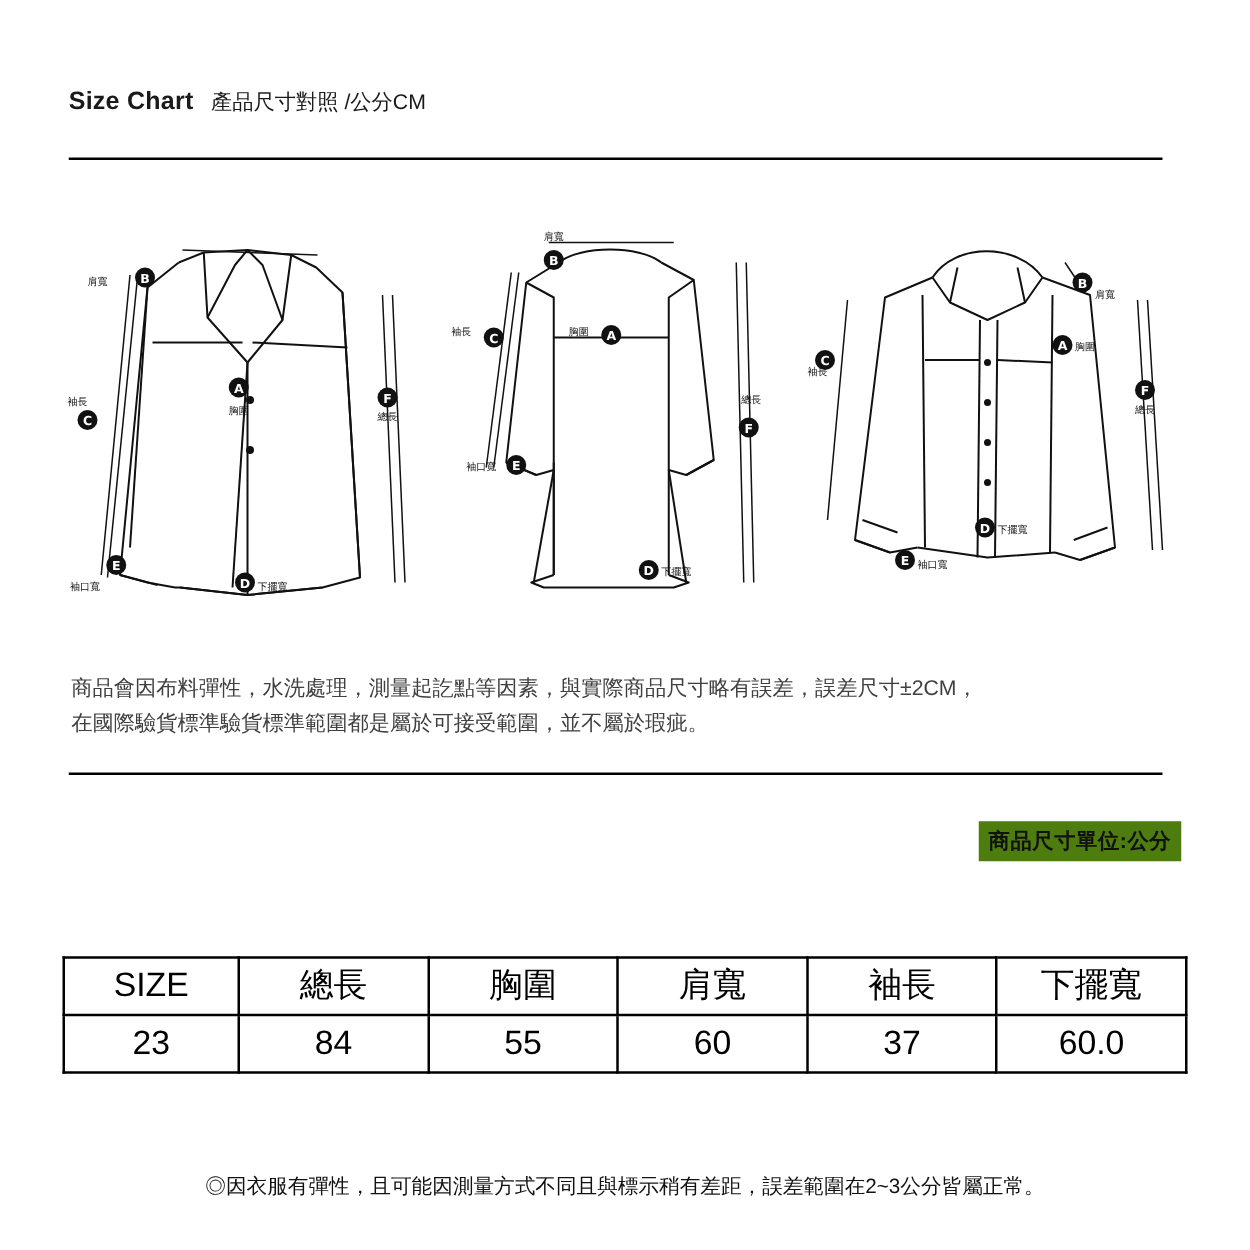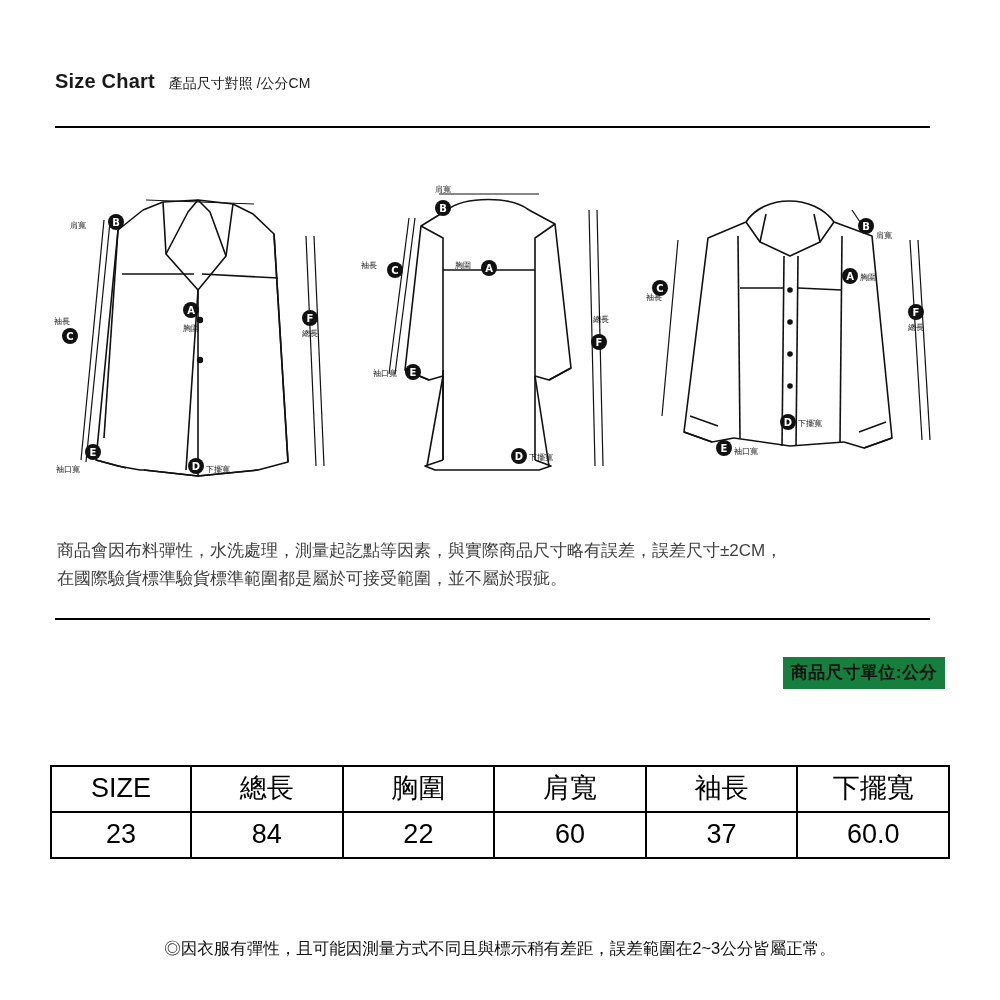--- a/index.html
+++ b/index.html
@@ -28,21 +28,21 @@
     display: flex;
     align-items: baseline;
     gap: 14px;
   }
   .header-title {
     font-size: 20px;
     font-weight: bold;
     letter-spacing: 0.2px;
   }
   .header-sub {
-    font-size: 14px;
+    font-size: 17px;
     font-weight: normal;
     color: #1a1a1a;
   }
   .rule {
     position: absolute;
     left: 55px;
     width: 875px;
     height: 2px;
     background: #000;
   }
@@ -77,21 +77,21 @@
     font-size: 17px;
     line-height: 28px;
     color: #404040;
   }
 
   
   .unit-badge {
     position: absolute;
     right: 55px;
     top: 657px;
-    background: #15803d;
+    background: #4d7c0f;
     color: #111;
     font-size: 17px;
     font-weight: bold;
     padding: 4px 8px 5px 8px;
     letter-spacing: 0.5px;
   }
 
   
   .size-table {
     position: absolute;
@@ -351,21 +351,21 @@
         <td class="c0">SIZE</td>
         <td>總長</td>
         <td>胸圍</td>
         <td>肩寬</td>
         <td>袖長</td>
         <td>下擺寬</td>
       </tr>
       <tr>
         <td class="c0">23</td>
         <td>84</td>
-        <td>22</td>
+        <td>55</td>
         <td>60</td>
         <td>37</td>
         <td>60.0</td>
       </tr>
     </tbody>
   </table>
 
   <div class="footer">◎因衣服有彈性，且可能因測量方式不同且與標示稍有差距，誤差範圍在2~3公分皆屬正常。</div>
 
 </div>

